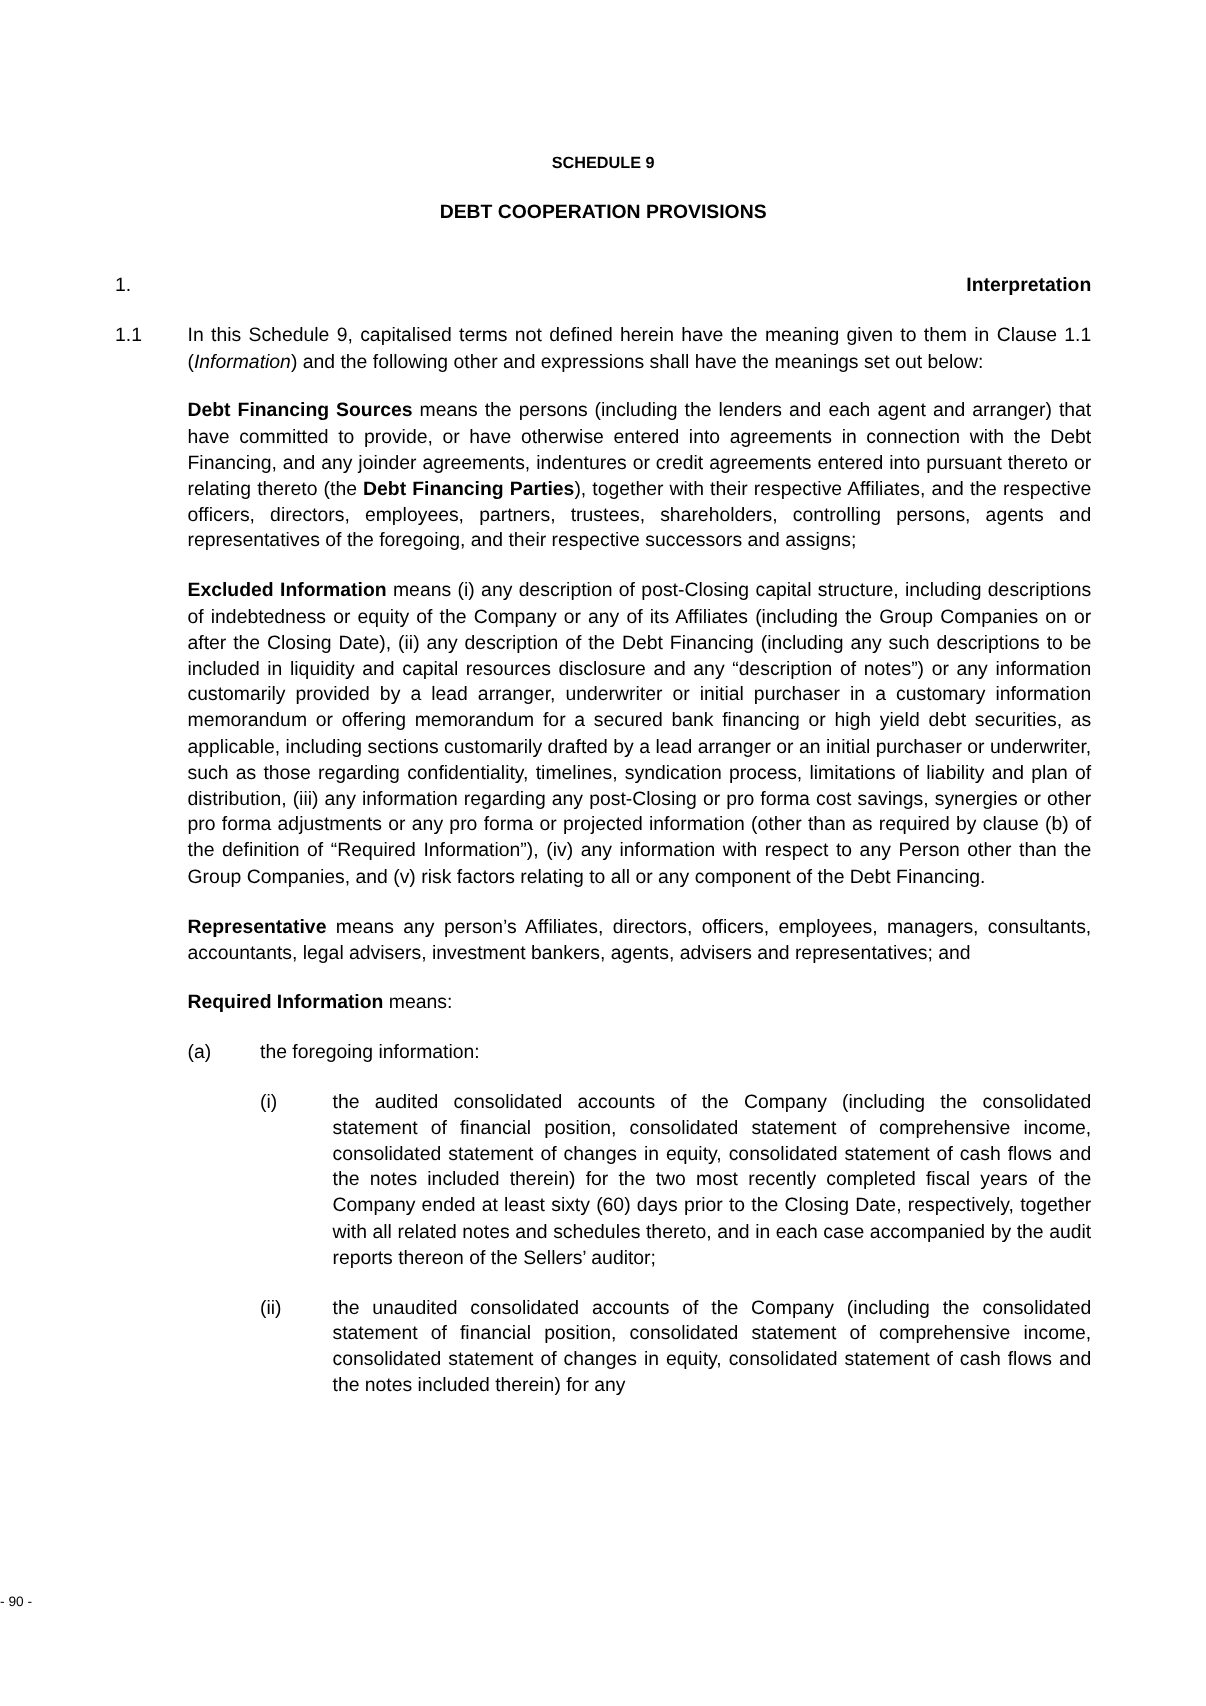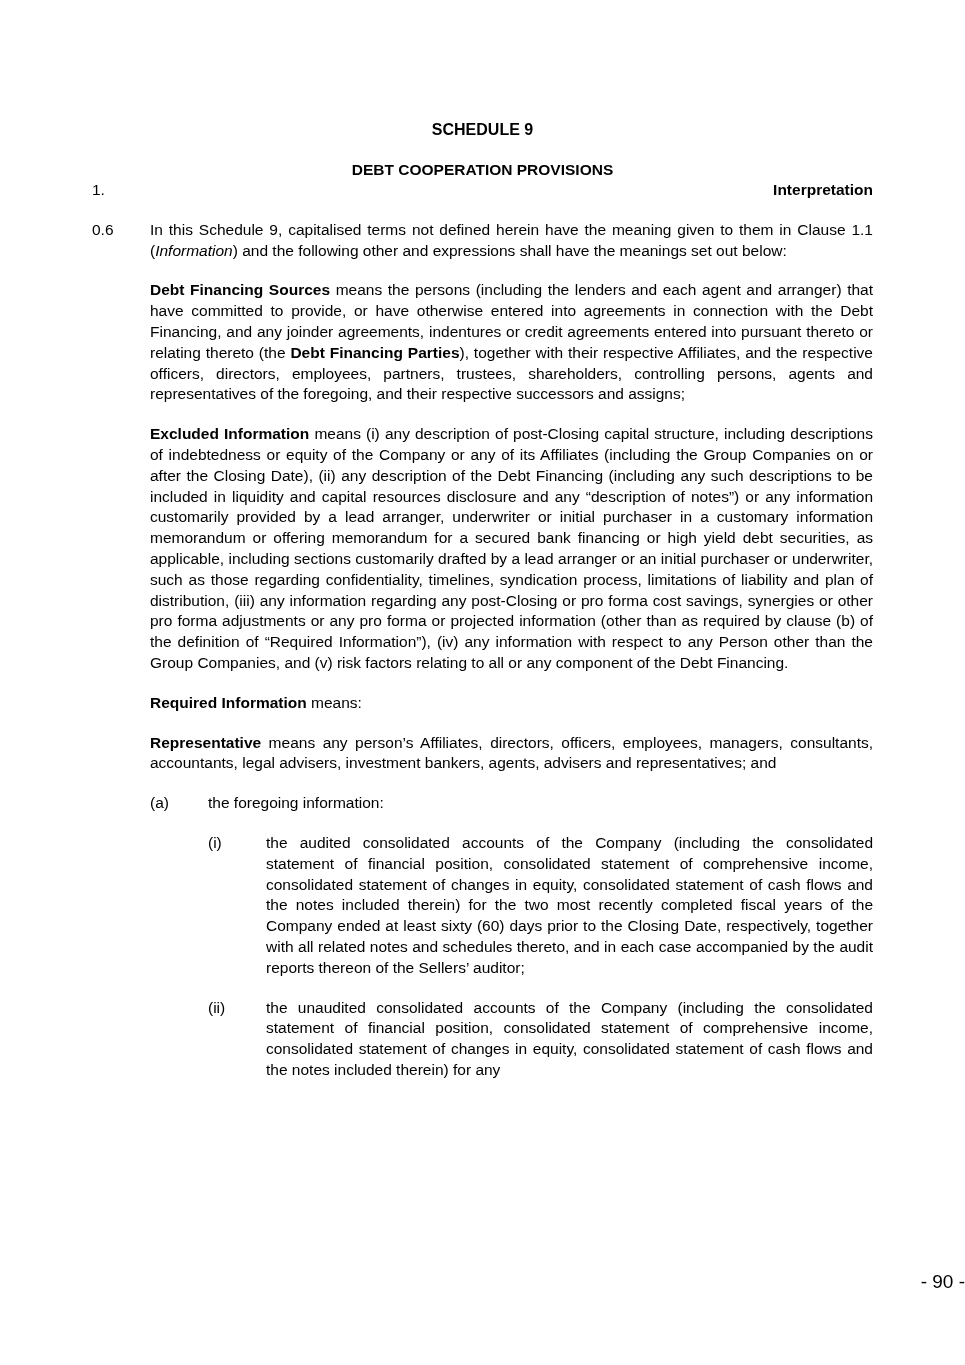--- a/index.html
+++ b/index.html
@@ -16,29 +16,30 @@
   }
   .content {
     position: absolute;
     top: 119px;
     left: 92px;
     right: 92px;
   }
   .doc-title {
     text-align: center;
     font-weight: bold;
-    font-size: 16px;
+    font-size: 13px;
     line-height: 21px;
     margin-bottom: 19px;
   }
   .doc-subtitle {
     text-align: center;
     font-weight: bold;
     font-size: 15.5px;
     line-height: 21px;
+    margin-bottom: 39px;
   }
   .row {
     display: flex;
     align-items: flex-start;
     margin-bottom: 19px;
   }
   .row .num {
     flex: 0 0 58px;
   }
   .row .text {
@@ -51,52 +52,52 @@
     margin-bottom: 19px;
     text-align: justify;
   }
   .row.level-a { margin-left: 58px; }
   .row.level-i { margin-left: 116px; }
   .footer {
     position: absolute;
     left: 0;
     right: 0;
     top: 1272px;
-    text-align: right;
-    font-size: 19px;
+    text-align: left;
+    font-size: 11px;
   }
   .b { font-weight: bold; }
   .i { font-style: italic; }
 </style>
 </head>
 <body>
 
 <div class="content">
 
   <div class="doc-title">SCHEDULE 9</div>
 
   <div class="doc-subtitle">DEBT COOPERATION PROVISIONS</div>
 
   <div class="row section-heading">
     <span class="num">1.</span>
     <span class="text"><span class="b">Interpretation</span></span>
   </div>
 
   <div class="row">
-    <span class="num">0.6</span>
+    <span class="num">1.1</span>
     <span class="text"><span>In this Schedule 9, capitalised terms not defined herein have the meaning given to them in Clause 1.1 (</span><span class="i">Information</span><span>) and the following other and expressions shall have the meanings set out below:</span></span>
   </div>
 
   <div class="para"><span class="b">Debt Financing Sources</span><span> means the persons (including the lenders and each agent and arranger) that have committed to provide, or have otherwise entered into agreements in connection with the Debt Financing, and any joinder agreements, indentures or credit agreements entered into pursuant thereto or relating thereto (the </span><span class="b">Debt Financing Parties</span><span>), together with their respective Affiliates, and the respective officers, directors, employees, partners, trustees, shareholders, controlling persons, agents and representatives of the foregoing, and their respective successors and assigns;</span></div>
 
   <div class="para"><span class="b">Excluded Information</span><span> means (i) any description of post-Closing capital structure, including descriptions of indebtedness or equity of the Company or any of its Affiliates (including the Group Companies on or after the Closing Date), (ii) any description of the Debt Financing (including any such descriptions to be included in liquidity and capital resources disclosure and any “description of notes”) or any information customarily provided by a lead arranger, underwriter or initial purchaser in a customary information memorandum or offering memorandum for a secured bank financing or high yield debt securities, as applicable, including sections customarily drafted by a lead arranger or an initial purchaser or underwriter, such as those regarding confidentiality, timelines, syndication process, limitations of liability and plan of distribution, (iii) any information regarding any post-Closing or pro forma cost savings, synergies or other pro forma adjustments or any pro forma or projected information (other than as required by clause (b) of the definition of “Required Information”), (iv) any information with respect to any Person other than the Group Companies, and (v) risk factors relating to all or any component of the Debt Financing.</span></div>
 
+  <div class="para"><span class="b">Representative</span><span> means any person’s Affiliates, directors, officers, employees, managers, consultants, accountants, legal advisers, investment bankers, agents, advisers and representatives; and</span></div>
+
   <div class="para"><span class="b">Required Information</span><span> means:</span></div>
-
-  <div class="para"><span class="b">Representative</span><span> means any person’s Affiliates, directors, officers, employees, managers, consultants, accountants, legal advisers, investment bankers, agents, advisers and representatives; and</span></div>
 
   <div class="row level-a">
     <span class="num">(a)</span>
     <span class="text"><span>the foregoing information:</span></span>
   </div>
 
   <div class="row level-i">
     <span class="num">(i)</span>
     <span class="text"><span>the audited consolidated accounts of the Company (including the consolidated statement of financial position, consolidated statement of comprehensive income, consolidated statement of changes in equity, consolidated statement of cash flows and the notes included therein) for the two most recently completed fiscal years of the Company ended at least sixty (60) days prior to the Closing Date, respectively, together with all related notes and schedules thereto, and in each case accompanied by the audit reports thereon of the Sellers’ auditor;</span></span>
   </div>

